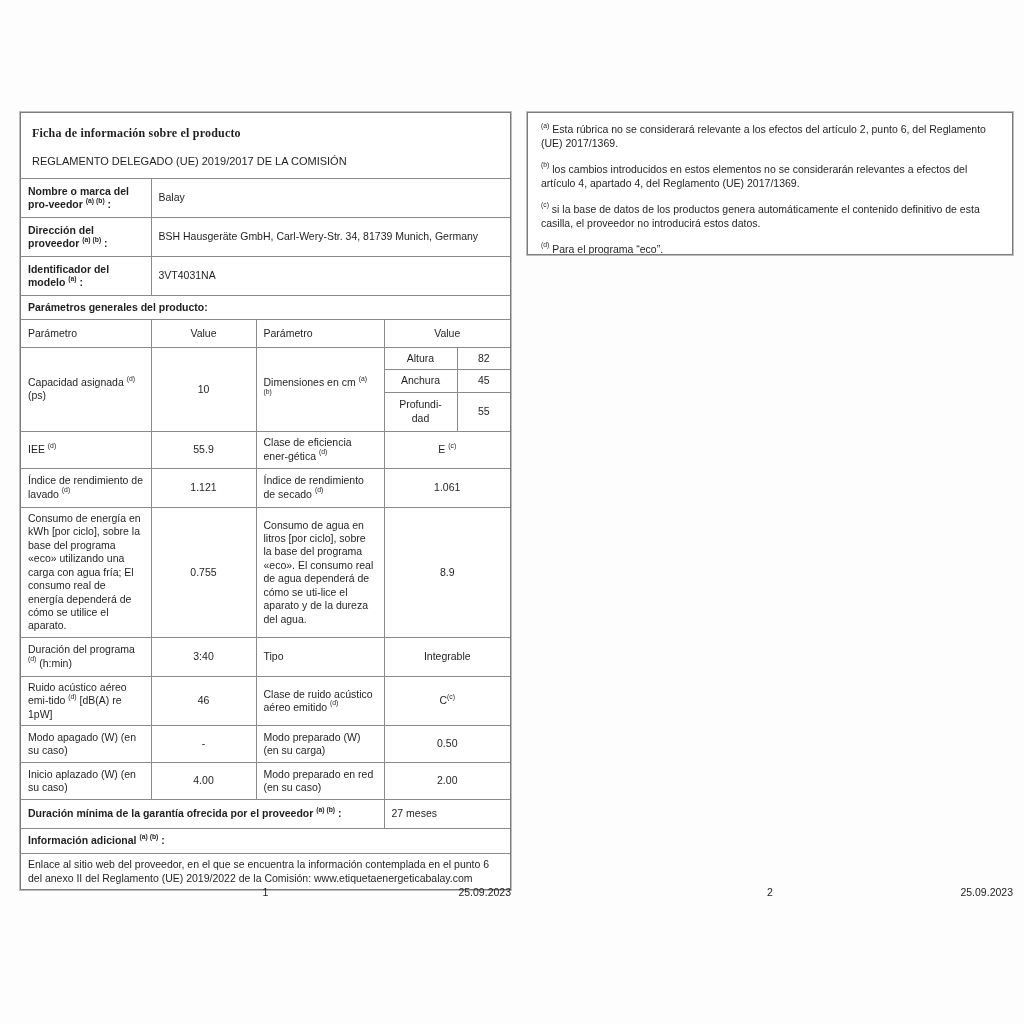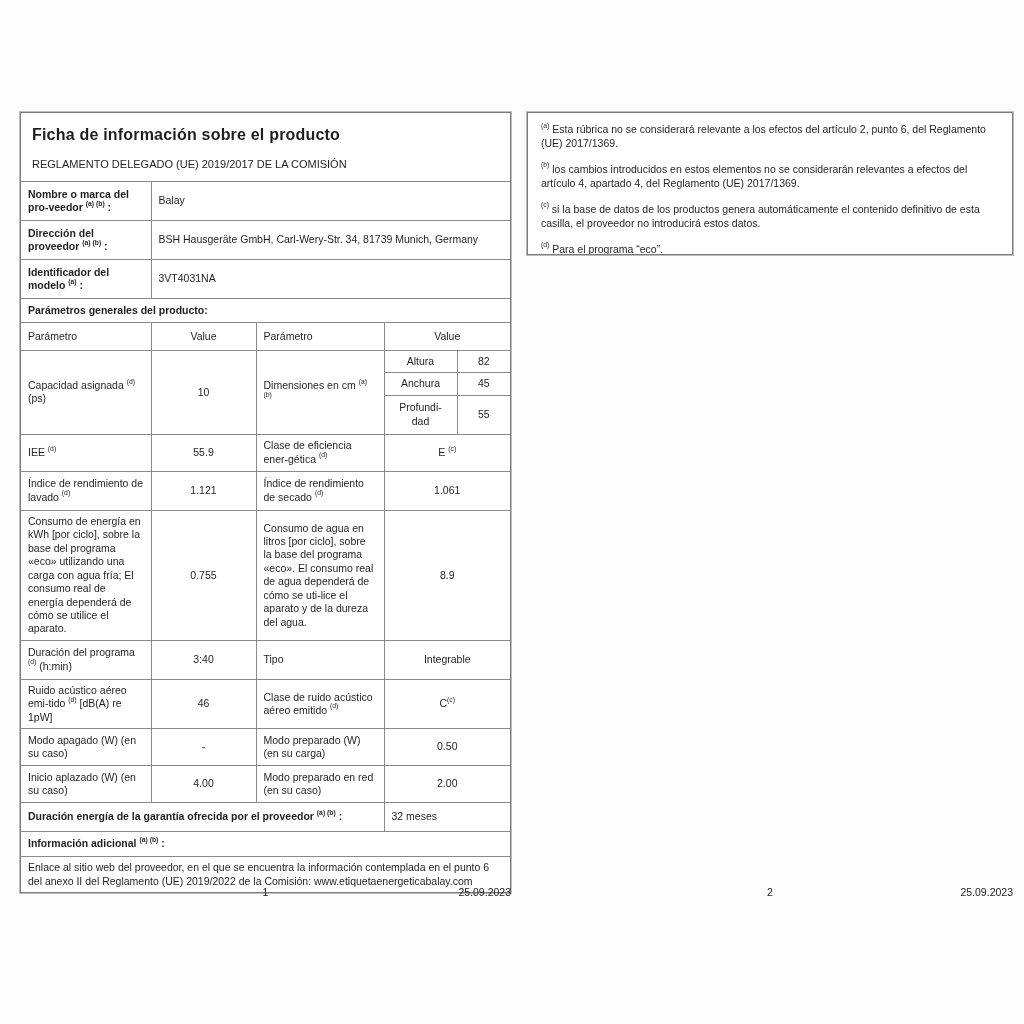--- a/index.html
+++ b/index.html
@@ -14,21 +14,21 @@
   .panel {
     position:absolute;
     background:#ffffff;
     border:1px solid #7c7c7c;
     outline:1px solid #bdbdbd;
   }
   .left-panel  { left:20px;  top:112px; width:491px; }
   .right-panel { left:527px; top:112px; width:486px; height:143px; padding:9px 13px 6px 13px; overflow:hidden; }
 
   .title-block { padding:13px 11px 11px 11px; }
-  .fiche-title { font-size:16px; font-weight:bold; letter-spacing:.2px; }
+  .fiche-title { font-size:12px; font-weight:bold; letter-spacing:.2px;font-family:Liberation Serif, serif; }
   .fiche-subtitle { font-size:11px; margin-top:14px; }
 
   table.fiche { border-collapse:collapse; width:100%; table-layout:fixed; }
   table.fiche td {
     border:1px solid #8a8a8a;
     font-size:10.5px;
     line-height:1.28;
     padding:4px 7px;
     vertical-align:middle;
     overflow:hidden;
@@ -161,22 +161,22 @@
       </tr>
 
       <tr>
         <td class="h37"><span>Inicio aplazado (W) (en su caso)</span></td>
         <td class="ctr">4.00</td>
         <td><span>Modo preparado en red (en su caso)</span></td>
         <td class="ctr" colspan="2"><span>2.00</span></td>
       </tr>
 
       <tr>
-        <td colspan="3" class="bold h29"><span>Duración energía de la garantía ofrecida por el proveedor </span><sup class="fn">(a) (b)</sup><span> :</span></td>
-        <td colspan="2">32 meses</td>
+        <td colspan="3" class="bold h29"><span>Duración mínima de la garantía ofrecida por el proveedor </span><sup class="fn">(a) (b)</sup><span> :</span></td>
+        <td colspan="2">27 meses</td>
       </tr>
 
       <tr>
         <td colspan="5" class="bold h25"><span>Información adicional </span><sup class="fn">(a) (b)</sup><span> :</span></td>
       </tr>
 
       <tr>
         <td colspan="5">Enlace al sitio web del proveedor, en el que se encuentra la información contemplada en el punto 6 del anexo II del Reglamento (UE) 2019/2022 de la Comisión: www.etiquetaenergeticabalay.com</td>
       </tr>
 

